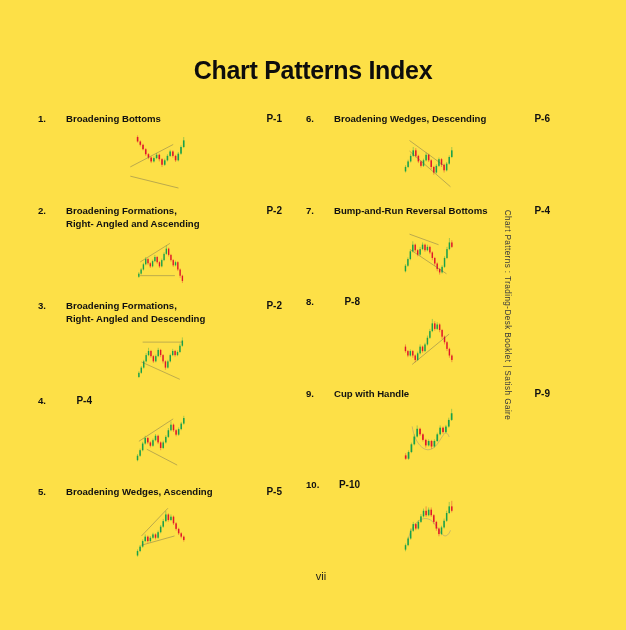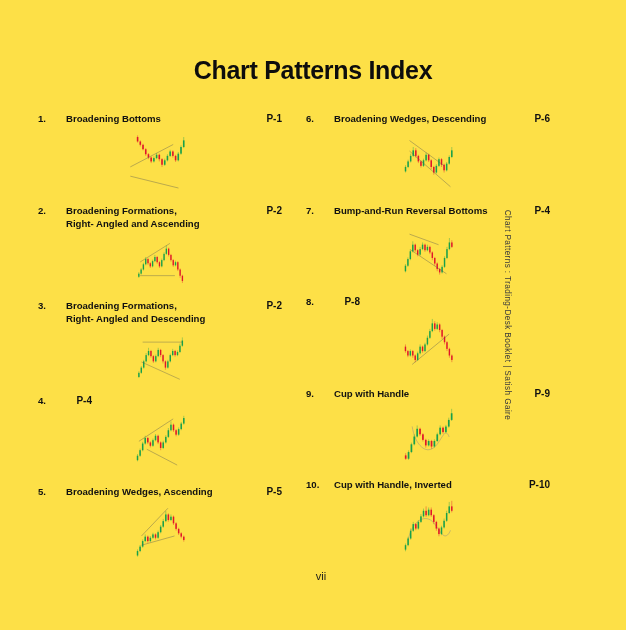--- a/index.html
+++ b/index.html
@@ -548,21 +548,20 @@
             <line x1="81.47058823529412" x2="81.47058823529412" y1="26.799999999999997" y2="41.92" stroke="#17a04b" stroke-width="0.6"></line>
             <rect x="80.20823529411764" y="30.159999999999997" width="2.524705882352941" height="10.080000000000005" fill="#17a04b"></rect>
             <line x1="85.8235294117647" x2="85.8235294117647" y1="13.36" y2="31.840000000000003" stroke="#17a04b" stroke-width="0.6"></line>
             <rect x="84.56117647058822" y="20.08" width="2.524705882352941" height="10.079999999999998" fill="#17a04b"></rect>
           </svg>
           <div style="height: 12px;"></div>
         </div>
         <div class="entry">
           <div class="entry-head">
             <span class="e-num">10.</span>
-            <span class="e-title">Cup with Handle, Inverted</span>
             <span class="e-page">P-10</span>
           </div>
           <svg viewBox="0 0 100 100" width="244" height="66" class="entry-fig">
             <path d="M 20 72 C 26 44, 44 34, 56 44 C 64 52, 68 62, 74 66 C 78 68, 82 64, 84 58" fill="none" stroke="#8a8a8a" stroke-width="0.7"></path>
             <line x1="15.947368421052632" x2="15.947368421052632" y1="78.03999999999999" y2="89.8" stroke="#17a04b" stroke-width="0.6"></line>
             <rect x="14.817894736842106" y="80.56" width="2.2589473684210524" height="6.719999999999999" fill="#17a04b"></rect>
             <line x1="19.842105263157894" x2="19.842105263157894" y1="67.96000000000001" y2="82.24" stroke="#17a04b" stroke-width="0.6"></line>
             <rect x="18.712631578947367" y="70.47999999999999" width="2.2589473684210524" height="10.080000000000013" fill="#17a04b"></rect>
             <line x1="23.736842105263158" x2="23.736842105263158" y1="55.36" y2="72.16" stroke="#17a04b" stroke-width="0.6"></line>
             <rect x="22.60736842105263" y="58.72" width="2.2589473684210524" height="11.759999999999991" fill="#17a04b"></rect>

